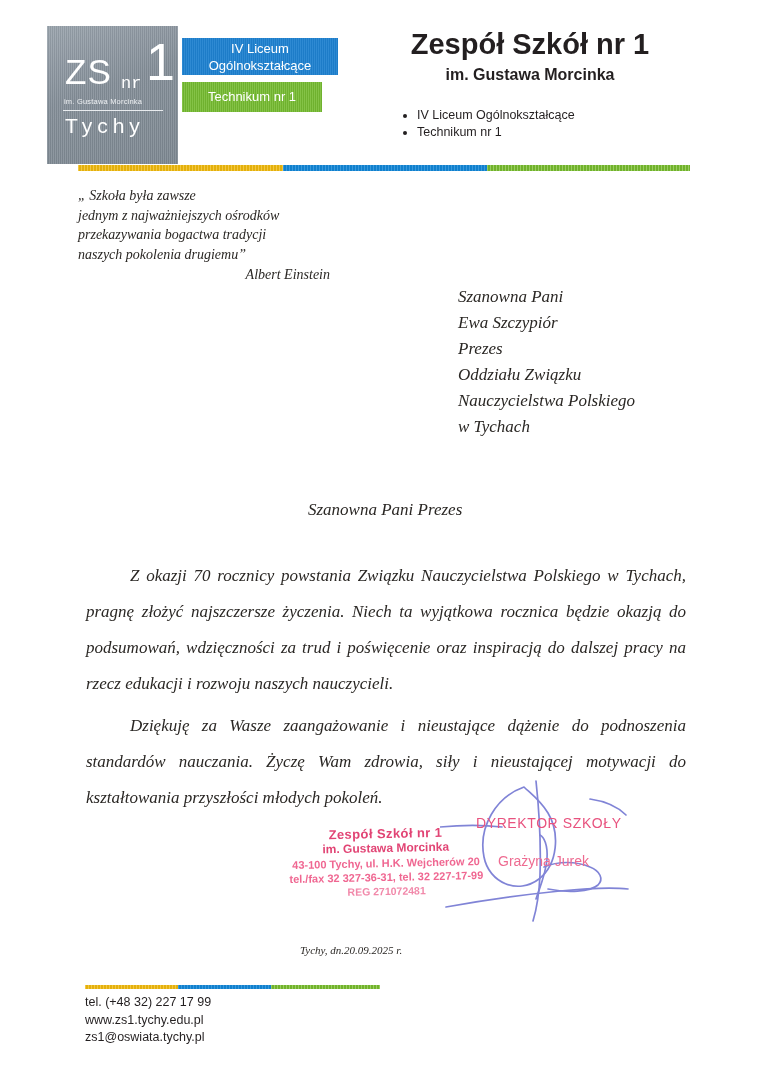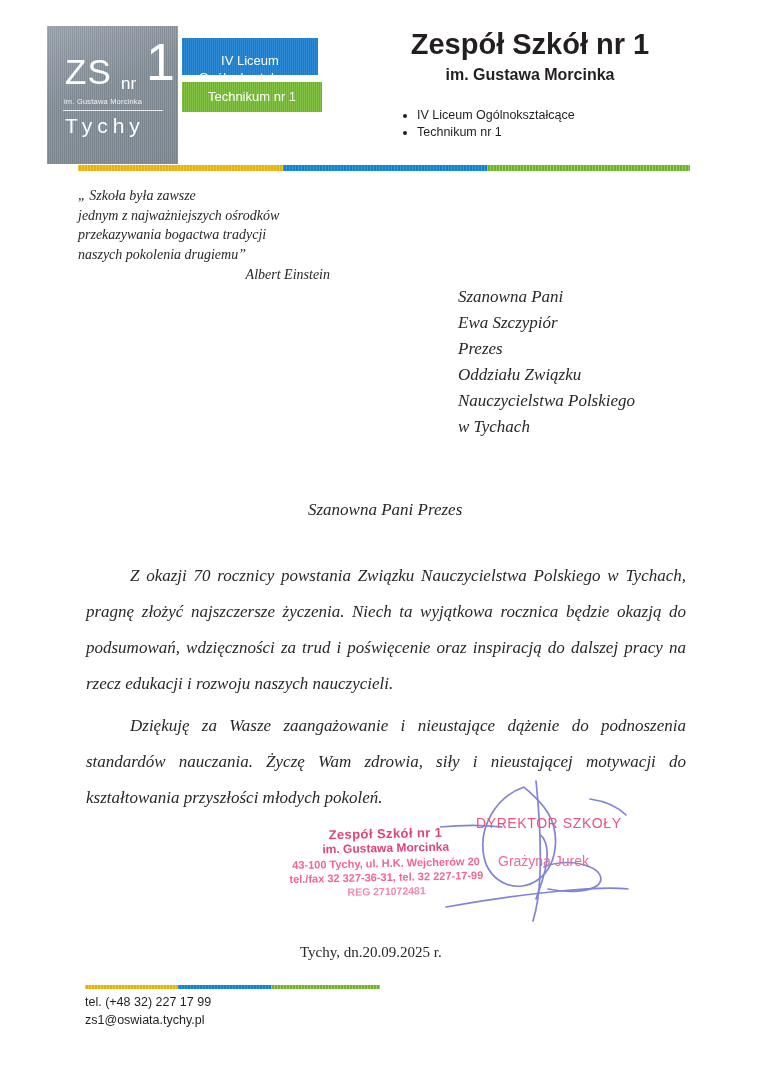--- a/index.html
+++ b/index.html
@@ -46,21 +46,21 @@
     left: 18px; top: 26px;
     font-family: "Liberation Sans", sans-serif;
     font-size: 35px;
     letter-spacing: 1px;
     color: #ffffff;
     font-weight: 300;
   }
   .logo-nr {
     position: absolute;
     left: 74px; top: 48px;
-    font-family: Liberation Sans, sans-serif;
+    font-family: Liberation Mono, monospace;
     font-size: 17px;
     color: #ffffff;
     font-weight: 300;
   }
   .logo-one {
     position: absolute;
     left: 99px; top: 10px;
     font-family: "Liberation Sans", sans-serif;
     font-size: 52px;
     line-height: 52px;
@@ -94,31 +94,31 @@
 
   .logo-tag {
     position: absolute;
     font-family: "Liberation Sans", sans-serif;
     color: #ffffff;
     text-align: center;
     font-weight: 300;
   }
   .logo-tag-blue {
     left: 135px; top: 12px;
-    width: 136px; height: 37px;
+    width: 156px; height: 37px;
     background:
       repeating-linear-gradient(90deg,
         rgba(255,255,255,0.07) 0px,
         rgba(255,255,255,0.07) 1px,
         rgba(0,0,0,0.04) 1px,
         rgba(0,0,0,0.04) 2px),
       #1e81d0;
     font-size: 13px;
     line-height: 17px;
-    padding-top: 14px;
+    padding-top: 2px;
     box-sizing: border-box;
   }
   .logo-tag-green {
     left: 135px; top: 56px;
     width: 140px; height: 30px;
     background:
       repeating-linear-gradient(90deg,
         rgba(255,255,255,0.10) 0px,
         rgba(255,255,255,0.10) 1px,
         rgba(0,0,0,0.06) 1px,
@@ -317,21 +317,22 @@
     font-size: 14px;
     color: #ee6b91;
     white-space: nowrap;
   }
 
   
   .date-line {
     position: absolute;
     left: 300px; top: 944px;
     font-family: "Liberation Serif", serif;
-    font-size: 15px;
+    font-style: italic;
+    font-size: 11px;
     color: #2a2724;
   }
 
   
   .footer {
     position: absolute;
     left: 85px; top: 994px;
     font-family: "Liberation Sans", sans-serif;
     font-size: 12.5px;
     line-height: 17.5px;
@@ -428,14 +429,15 @@
 <div class="date-line">Tychy, dn.20.09.2025 r.</div>
 
 <div class="bar bar-footer">
   <div class="seg seg-yellow" style="width:31.5%"></div>
   <div class="seg seg-blue" style="width:31.5%"></div>
   <div class="seg seg-green" style="width:37%"></div>
 </div>
 
 <div class="footer">
   <div>tel. (+48 32) 227 17 99</div>
+  <div>www.zs1.tychy.edu.pl</div>
   <div>zs1@oswiata.tychy.pl</div>
 </div>
 
 </body></html>

